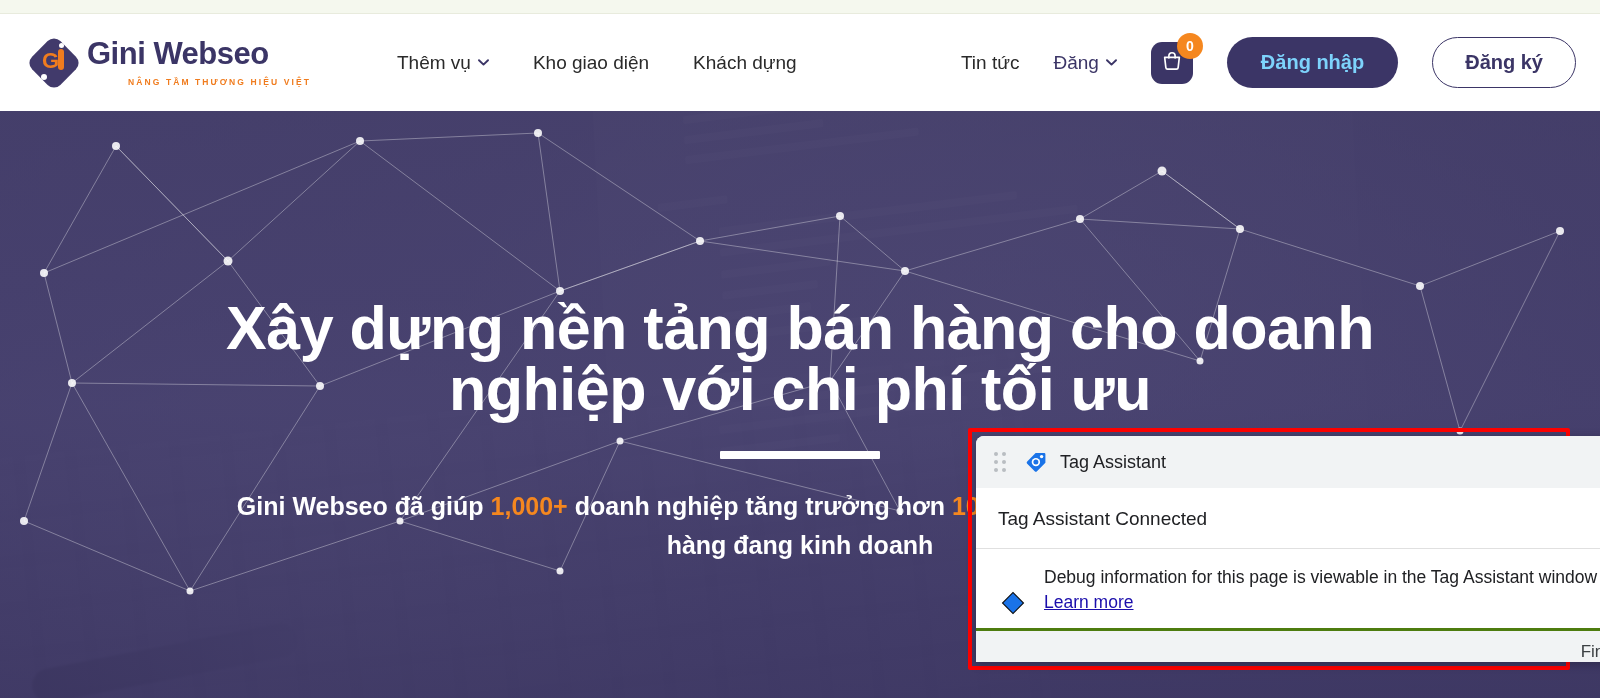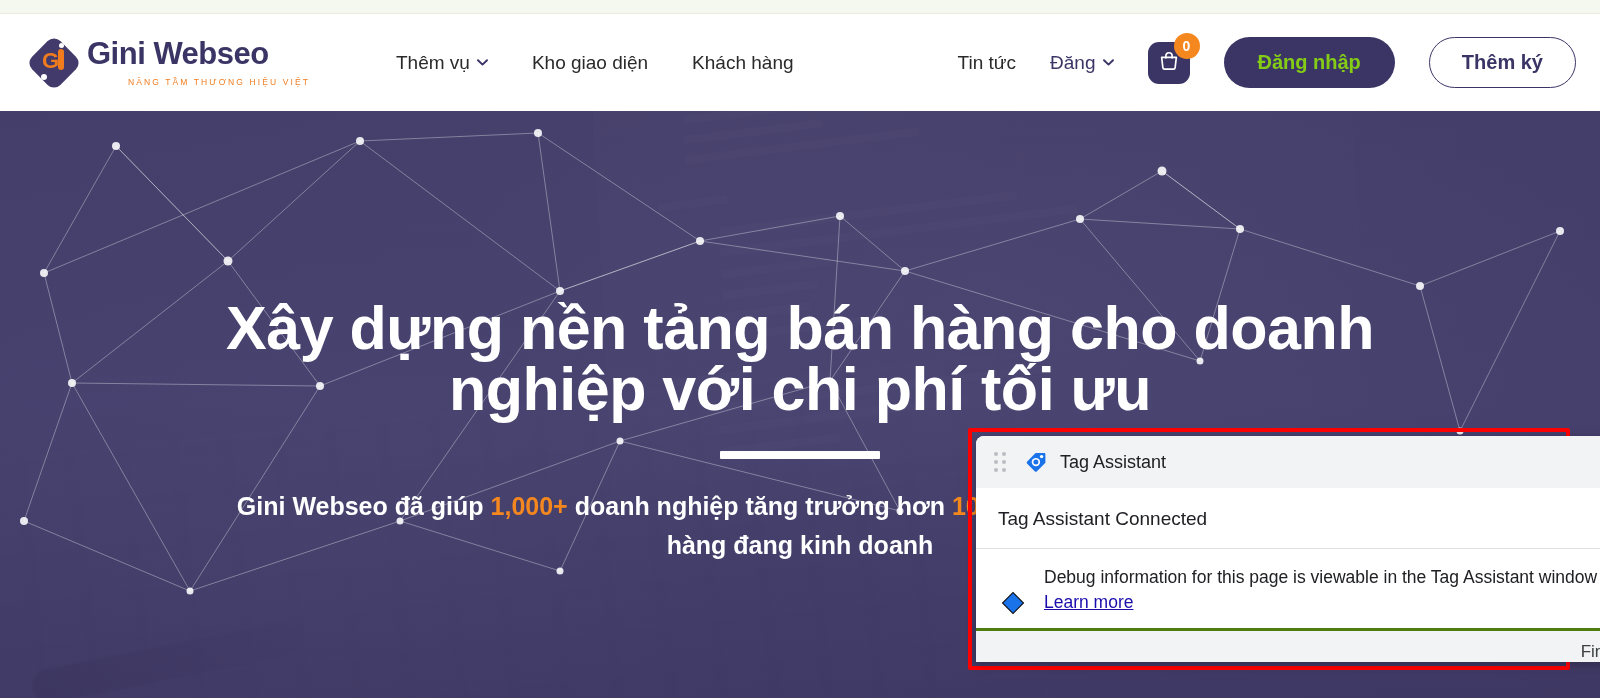--- a/index.html
+++ b/index.html
@@ -55,21 +55,21 @@
   .logo-dot-bl {
     position: absolute; left: 9px; bottom: 5px;
     width: 6px; height: 6px; border-radius: 50%; background: #ffffff;
   }
   .logo-text { display: flex; flex-direction: column; line-height: 1; }
   .logo-name {
     font-size: 31px; font-weight: bold; color: #3b3566; letter-spacing: -0.5px;
   }
   .logo-tag {
     margin-top: 9px;
-    font-size: 8.5px; color: #f07c1e; letter-spacing: 2.1px; font-weight: normal; padding-left: 41px;
+    font-size: 8.5px; color: #f07c1e; letter-spacing: 2.1px; font-weight: bold; padding-left: 41px;
   }
 
   .main-nav {
     display: flex; align-items: center; gap: 44px;
     margin-left: 86px;
   }
   .nav-item {
     display: flex; align-items: center; gap: 7px;
     font-size: 19px; color: #2a2a2a; cursor: pointer; white-space: nowrap;
   }
@@ -89,21 +89,21 @@
     cursor: pointer; flex: none;
   }
   .cart-badge {
     position: absolute; top: -9px; right: -10px;
     min-width: 26px; height: 26px; padding: 0 6px;
     border-radius: 50%; background: #f5871f; color: #fff;
     font-size: 14px; font-weight: bold;
     display: flex; align-items: center; justify-content: center;
   }
   .btn-login {
-    background: #3b3566; color: #84cc16;
+    background: #3b3566; color: #7dd3fc;
     font-size: 20px; font-weight: bold;
     padding: 14px 34px; border-radius: 40px; border: none; cursor: pointer;
     white-space: nowrap;
   }
   .btn-register {
     background: #fff; color: #3b3566;
     font-size: 20px; font-weight: bold;
     padding: 13px 32px; border-radius: 40px;
     border: 1.6px solid #3b3566; cursor: pointer; white-space: nowrap;
   }
@@ -258,21 +258,21 @@
         <span class="caret">
           <svg viewBox="0 0 11 7" width="11" height="7">
               <path d="M1 1.2 L5.5 5.6 L10 1.2" fill="none" stroke="#3b3566" stroke-width="1.9" stroke-linecap="round" stroke-linejoin="round"></path>
             </svg>
         </span>
       </div>
       <div class="nav-item">
         <span>Kho giao diện</span>
       </div>
       <div class="nav-item">
-        <span>Khách hàng</span>
+        <span>Khách dựng</span>
       </div>
     </nav>
 
     <div class="nav-right">
       <div class="nav-item">
         <span>Tin tức</span>
       </div>
       <div class="nav-item accent">
         <span>Đăng</span>
         <span class="caret">
@@ -286,21 +286,21 @@
         <span>
           <svg width="22" height="22" viewBox="0 0 24 24" fill="none" stroke="#ffffff" stroke-width="1.8" stroke-linecap="round" stroke-linejoin="round">
             <path d="M4 8h16l-1.3 11.2a1.8 1.8 0 0 1-1.8 1.6H7.1a1.8 1.8 0 0 1-1.8-1.6L4 8z"></path>
             <path d="M8.6 8.6V6.4a3.4 3.4 0 0 1 6.8 0v2.2"></path>
           </svg>
         </span>
         <span class="cart-badge">0</span>
       </div>
 
       <button class="btn-login">Đăng nhập</button>
-      <button class="btn-register">Thêm ký</button>
+      <button class="btn-register">Đăng ký</button>
     </div>
   </header>
 
   <section class="hero">
     <div class="hero-photo">
       <div class="hero-screen">
         <div class="code-line" style="left:90px;  top:40px;  width:190px;"></div>
         <div class="code-line" style="left:90px;  top:60px;  width:140px;"></div>
         <div class="code-line" style="left:90px;  top:80px;  width:235px;"></div>
         <div class="code-line" style="left:60px;  top:124px; width:70px;"></div>

